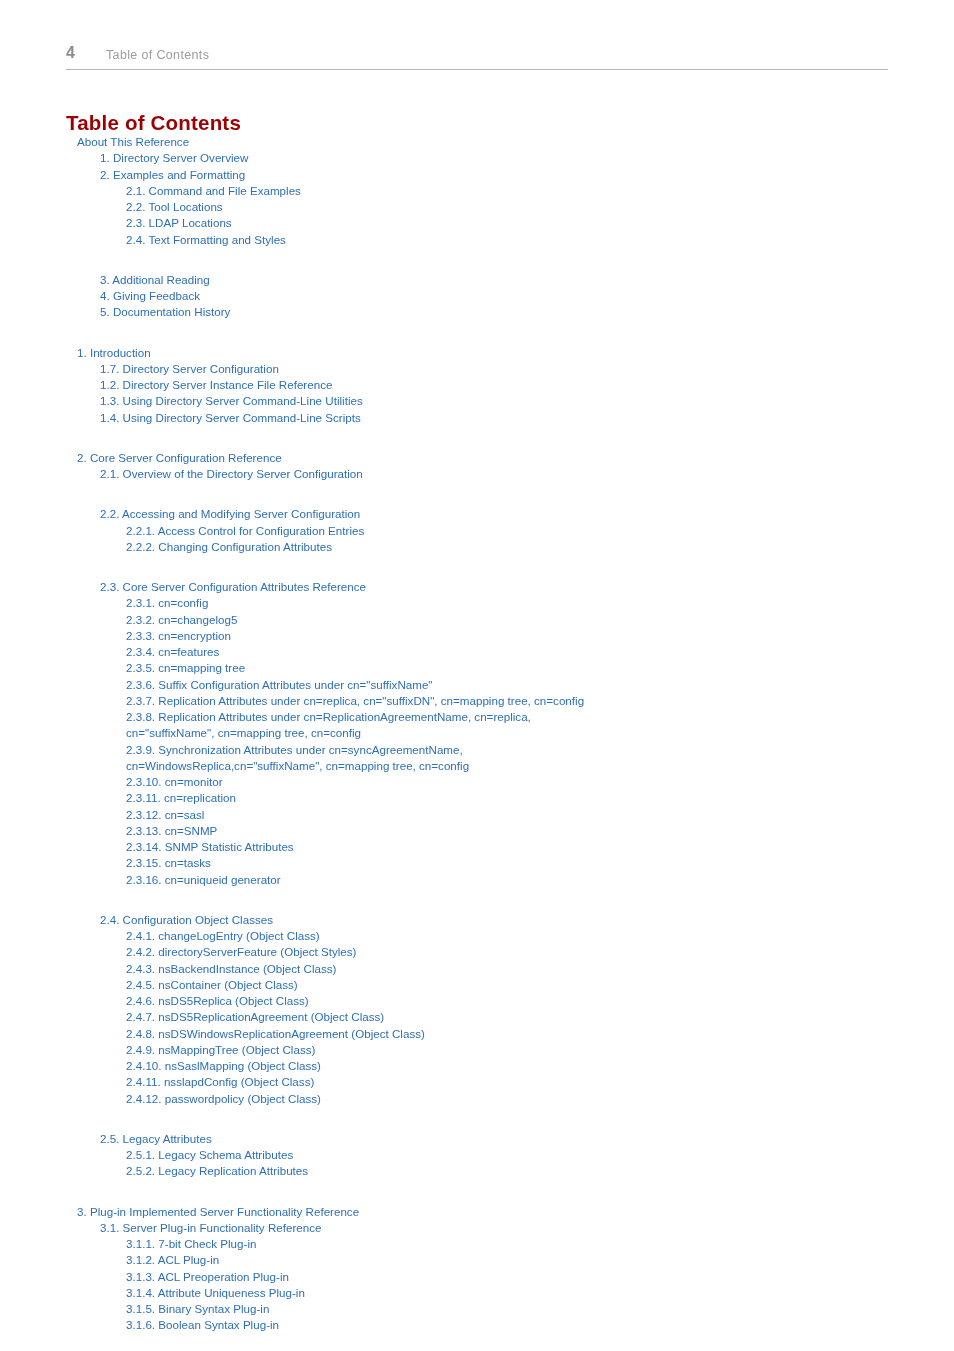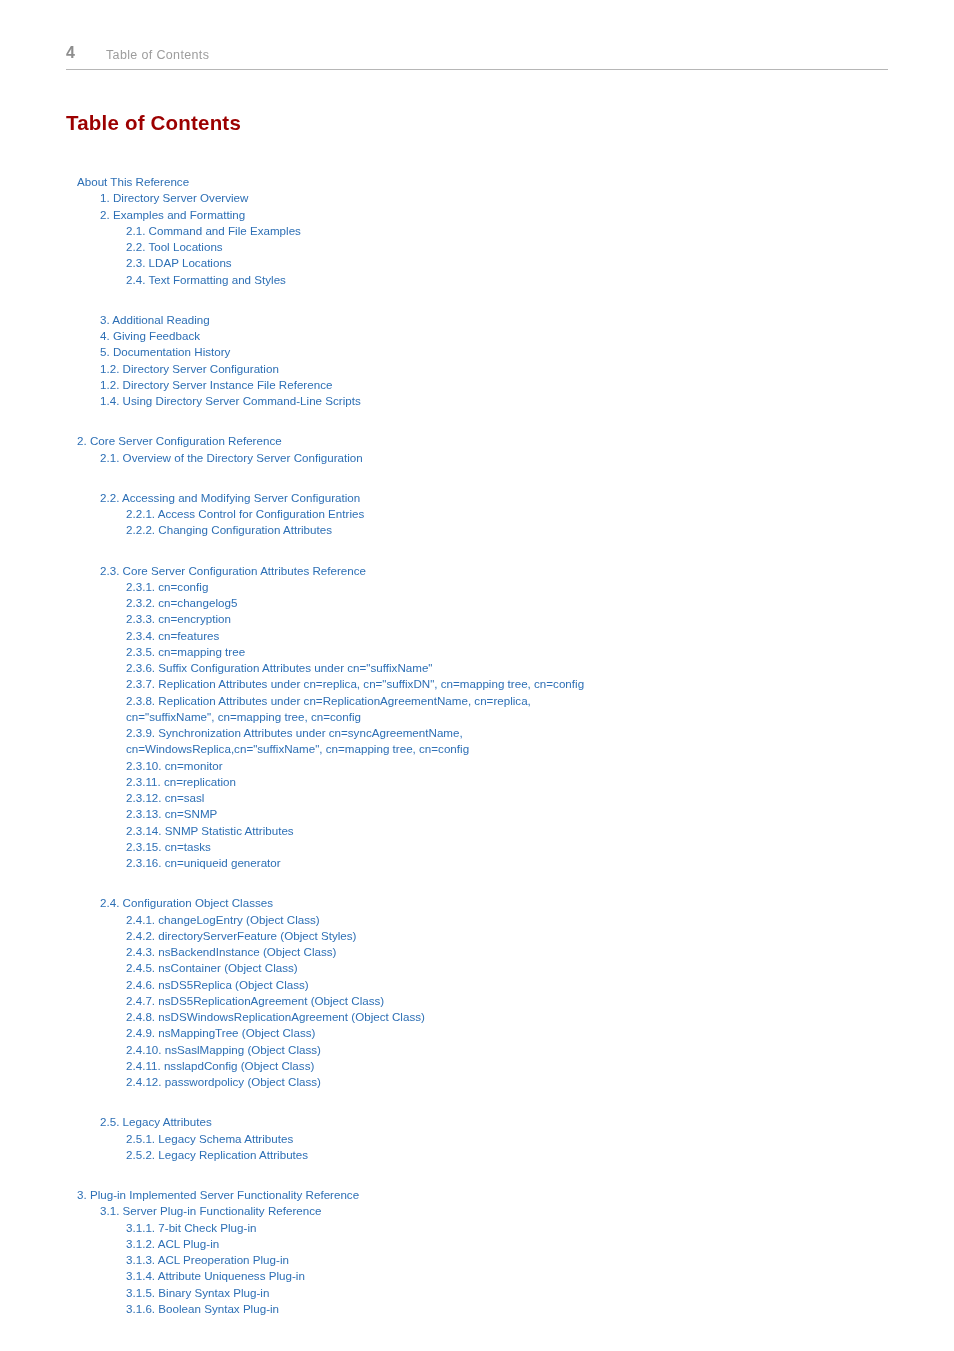--- a/index.html
+++ b/index.html
@@ -85,21 +85,21 @@
     letter-spacing: 0.01px;
   }
   .toc-line.wrap {
     
   }
   .toc-line.spacer-before {
     margin-top: 24px;
   }
 
   
-  .lvl-1 { padding-left: 11px; margin-top: 40px; }
+  .lvl-1 { padding-left: 11px; }
   .lvl-2 { padding-left: 34px; }
   .lvl-3 { padding-left: 60px; }
 </style>
 </head>
 <body>
 
 <div class="page">
 
   <div class="running-header">
     <span class="folio">4</span>
@@ -112,22 +112,24 @@
       <div class="toc-line lvl-1">About This Reference</div>
       <div class="toc-line lvl-2">1. Directory Server Overview</div>
       <div class="toc-line lvl-2">2. Examples and Formatting</div>
       <div class="toc-line lvl-3">2.1. Command and File Examples</div>
       <div class="toc-line lvl-3">2.2. Tool Locations</div>
       <div class="toc-line lvl-3">2.3. LDAP Locations</div>
       <div class="toc-line lvl-3">2.4. Text Formatting and Styles</div>
       <div class="toc-line lvl-2 spacer-before">3. Additional Reading</div>
       <div class="toc-line lvl-2">4. Giving Feedback</div>
       <div class="toc-line lvl-2">5. Documentation History</div>
-      <div class="toc-line lvl-2">1.2. Directory Server Configuration</div>
+      <div class="toc-line lvl-1 spacer-before">1. Introduction</div>
+      <div class="toc-line lvl-2">1.7. Directory Server Configuration</div>
       <div class="toc-line lvl-2">1.2. Directory Server Instance File Reference</div>
+      <div class="toc-line lvl-2">1.3. Using Directory Server Command-Line Utilities</div>
       <div class="toc-line lvl-2">1.4. Using Directory Server Command-Line Scripts</div>
       <div class="toc-line lvl-1 spacer-before">2. Core Server Configuration Reference</div>
       <div class="toc-line lvl-2">2.1. Overview of the Directory Server Configuration</div>
       <div class="toc-line lvl-2 spacer-before">2.2. Accessing and Modifying Server Configuration</div>
       <div class="toc-line lvl-3">2.2.1. Access Control for Configuration Entries</div>
       <div class="toc-line lvl-3">2.2.2. Changing Configuration Attributes</div>
       <div class="toc-line lvl-2 spacer-before">2.3. Core Server Configuration Attributes Reference</div>
       <div class="toc-line lvl-3">2.3.1. cn=config</div>
       <div class="toc-line lvl-3">2.3.2. cn=changelog5</div>
       <div class="toc-line lvl-3">2.3.3. cn=encryption</div>

